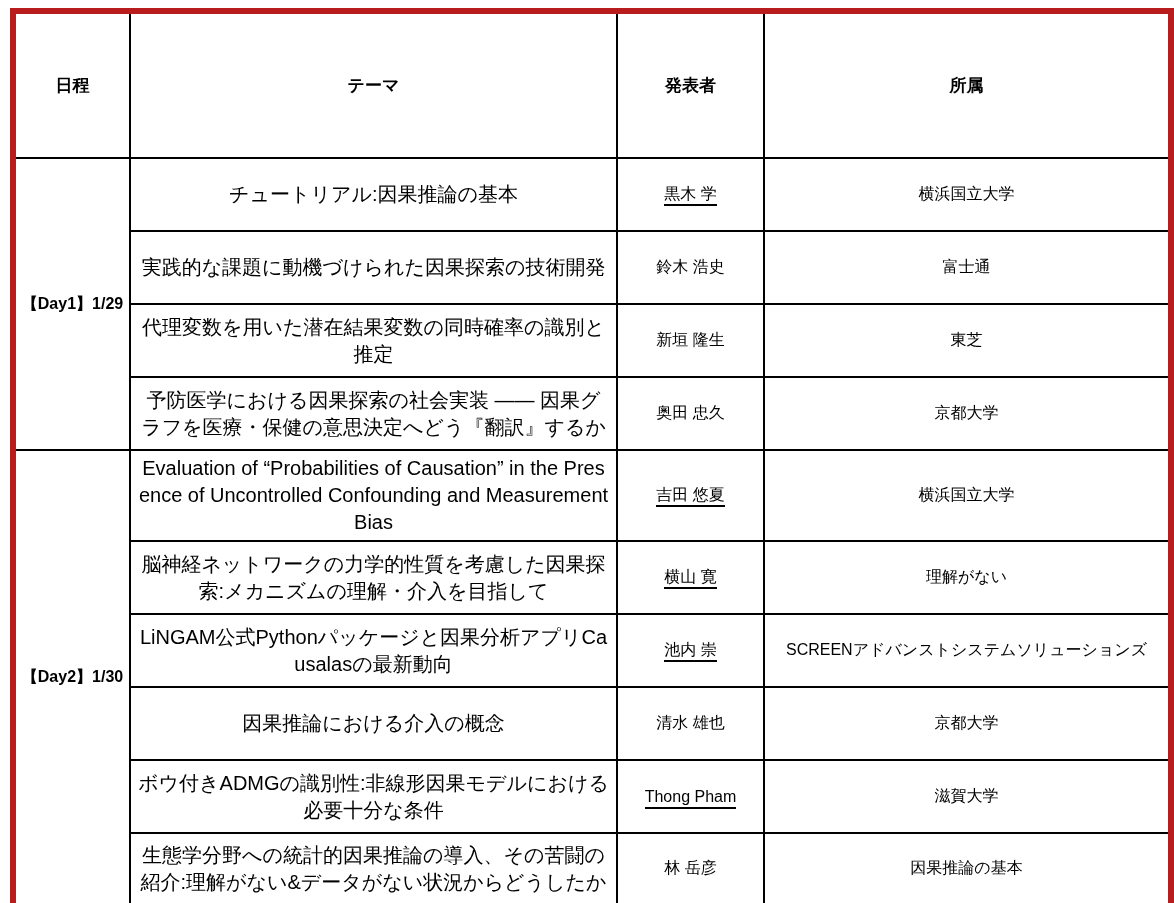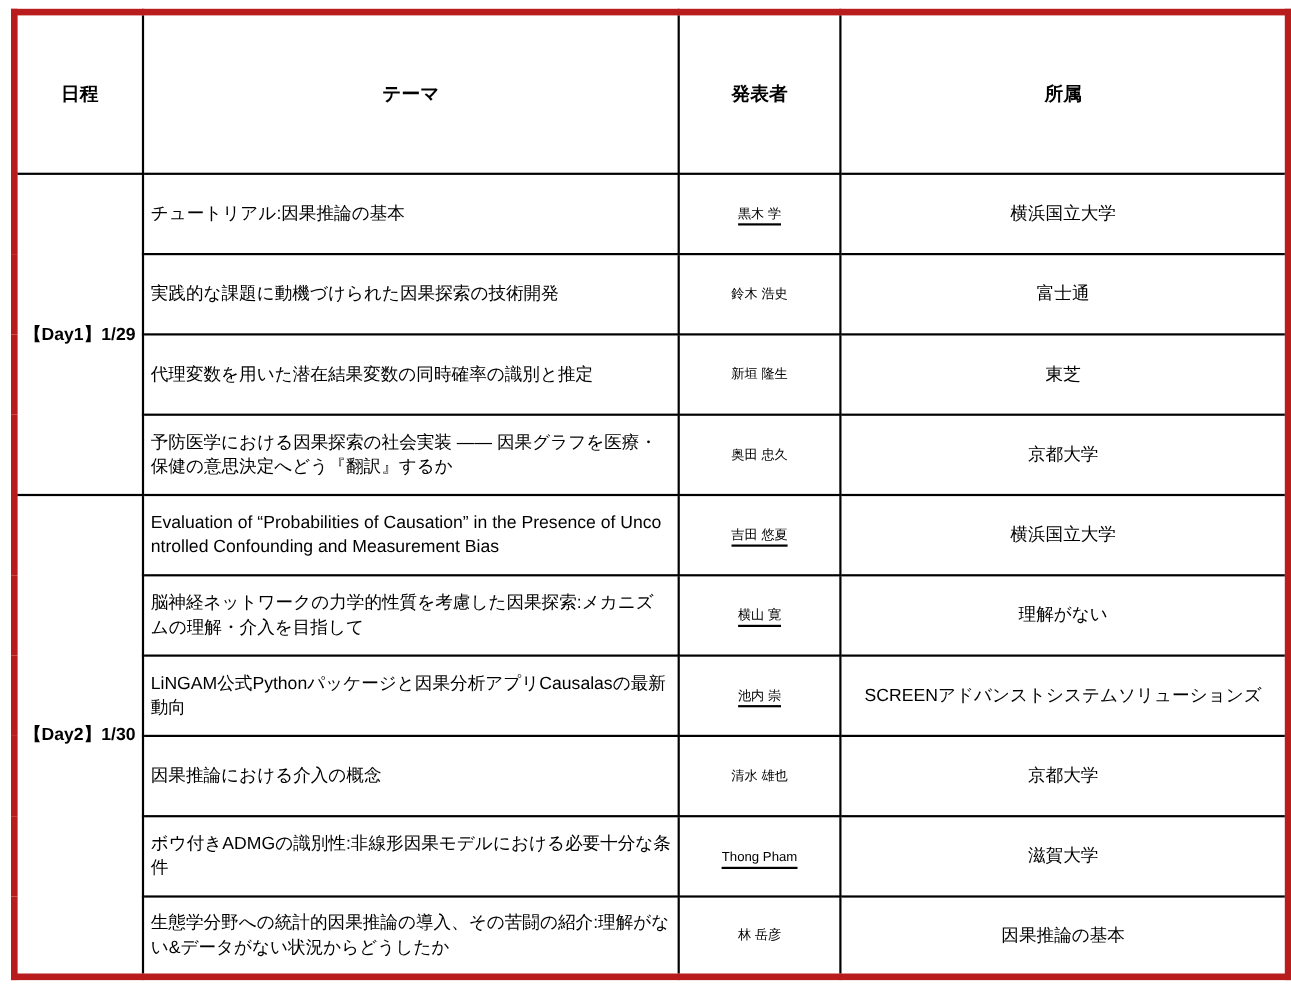--- a/index.html
+++ b/index.html
@@ -38,28 +38,28 @@
     padding: 0 4px;
   }
   td.day-cell {
     font-weight: bold;
     font-size: 16px;
     text-align: center;
     padding: 16px 2px;
     white-space: nowrap;
   }
   td.theme-cell {
-    font-size: 16px;
-    text-align: left;
+    font-size: 20px;
+    text-align: center;
     padding: 4px 6px;
     line-height: 1.35;
     word-break: break-all;
   }
   td.presenter-cell {
-    font-size: 12px;
+    font-size: 16px;
     text-align: center;
     padding: 0 4px;
   }
   td.affiliation-cell {
     font-size: 16px;
     text-align: center;
     padding: 4px 6px;
   }
   span.presenter-name.underlined {
     border-bottom: 2px solid #000000;

